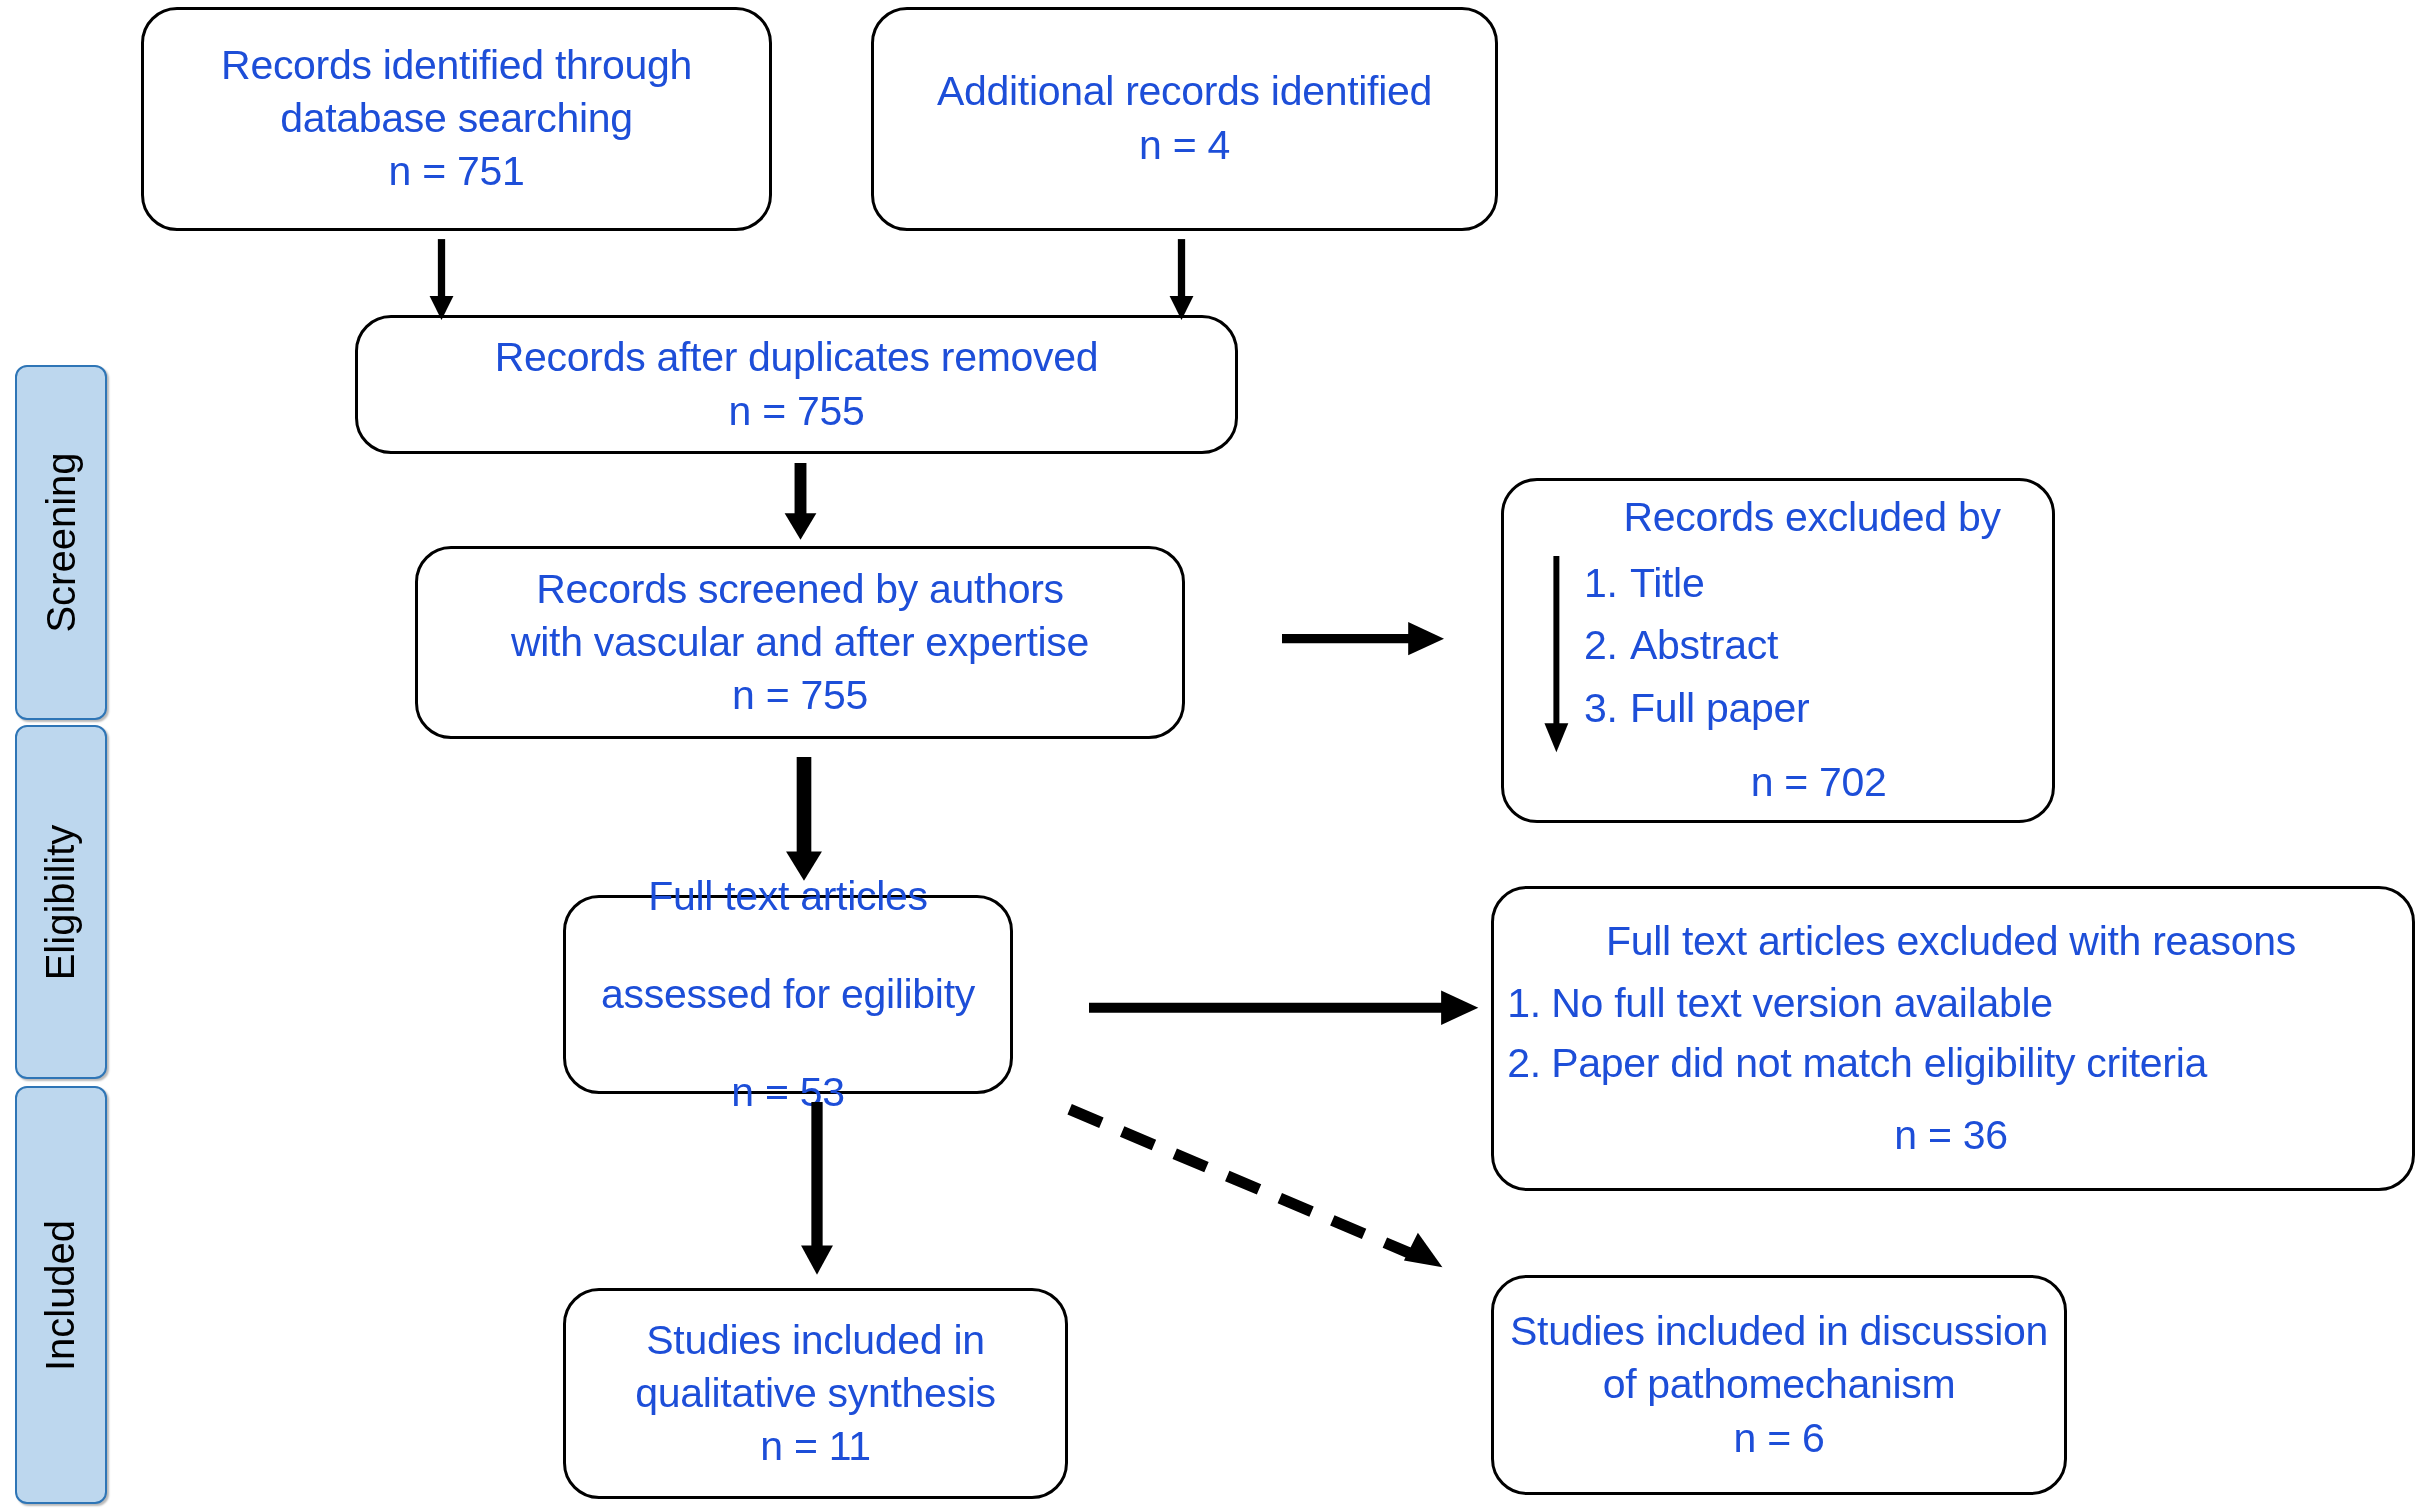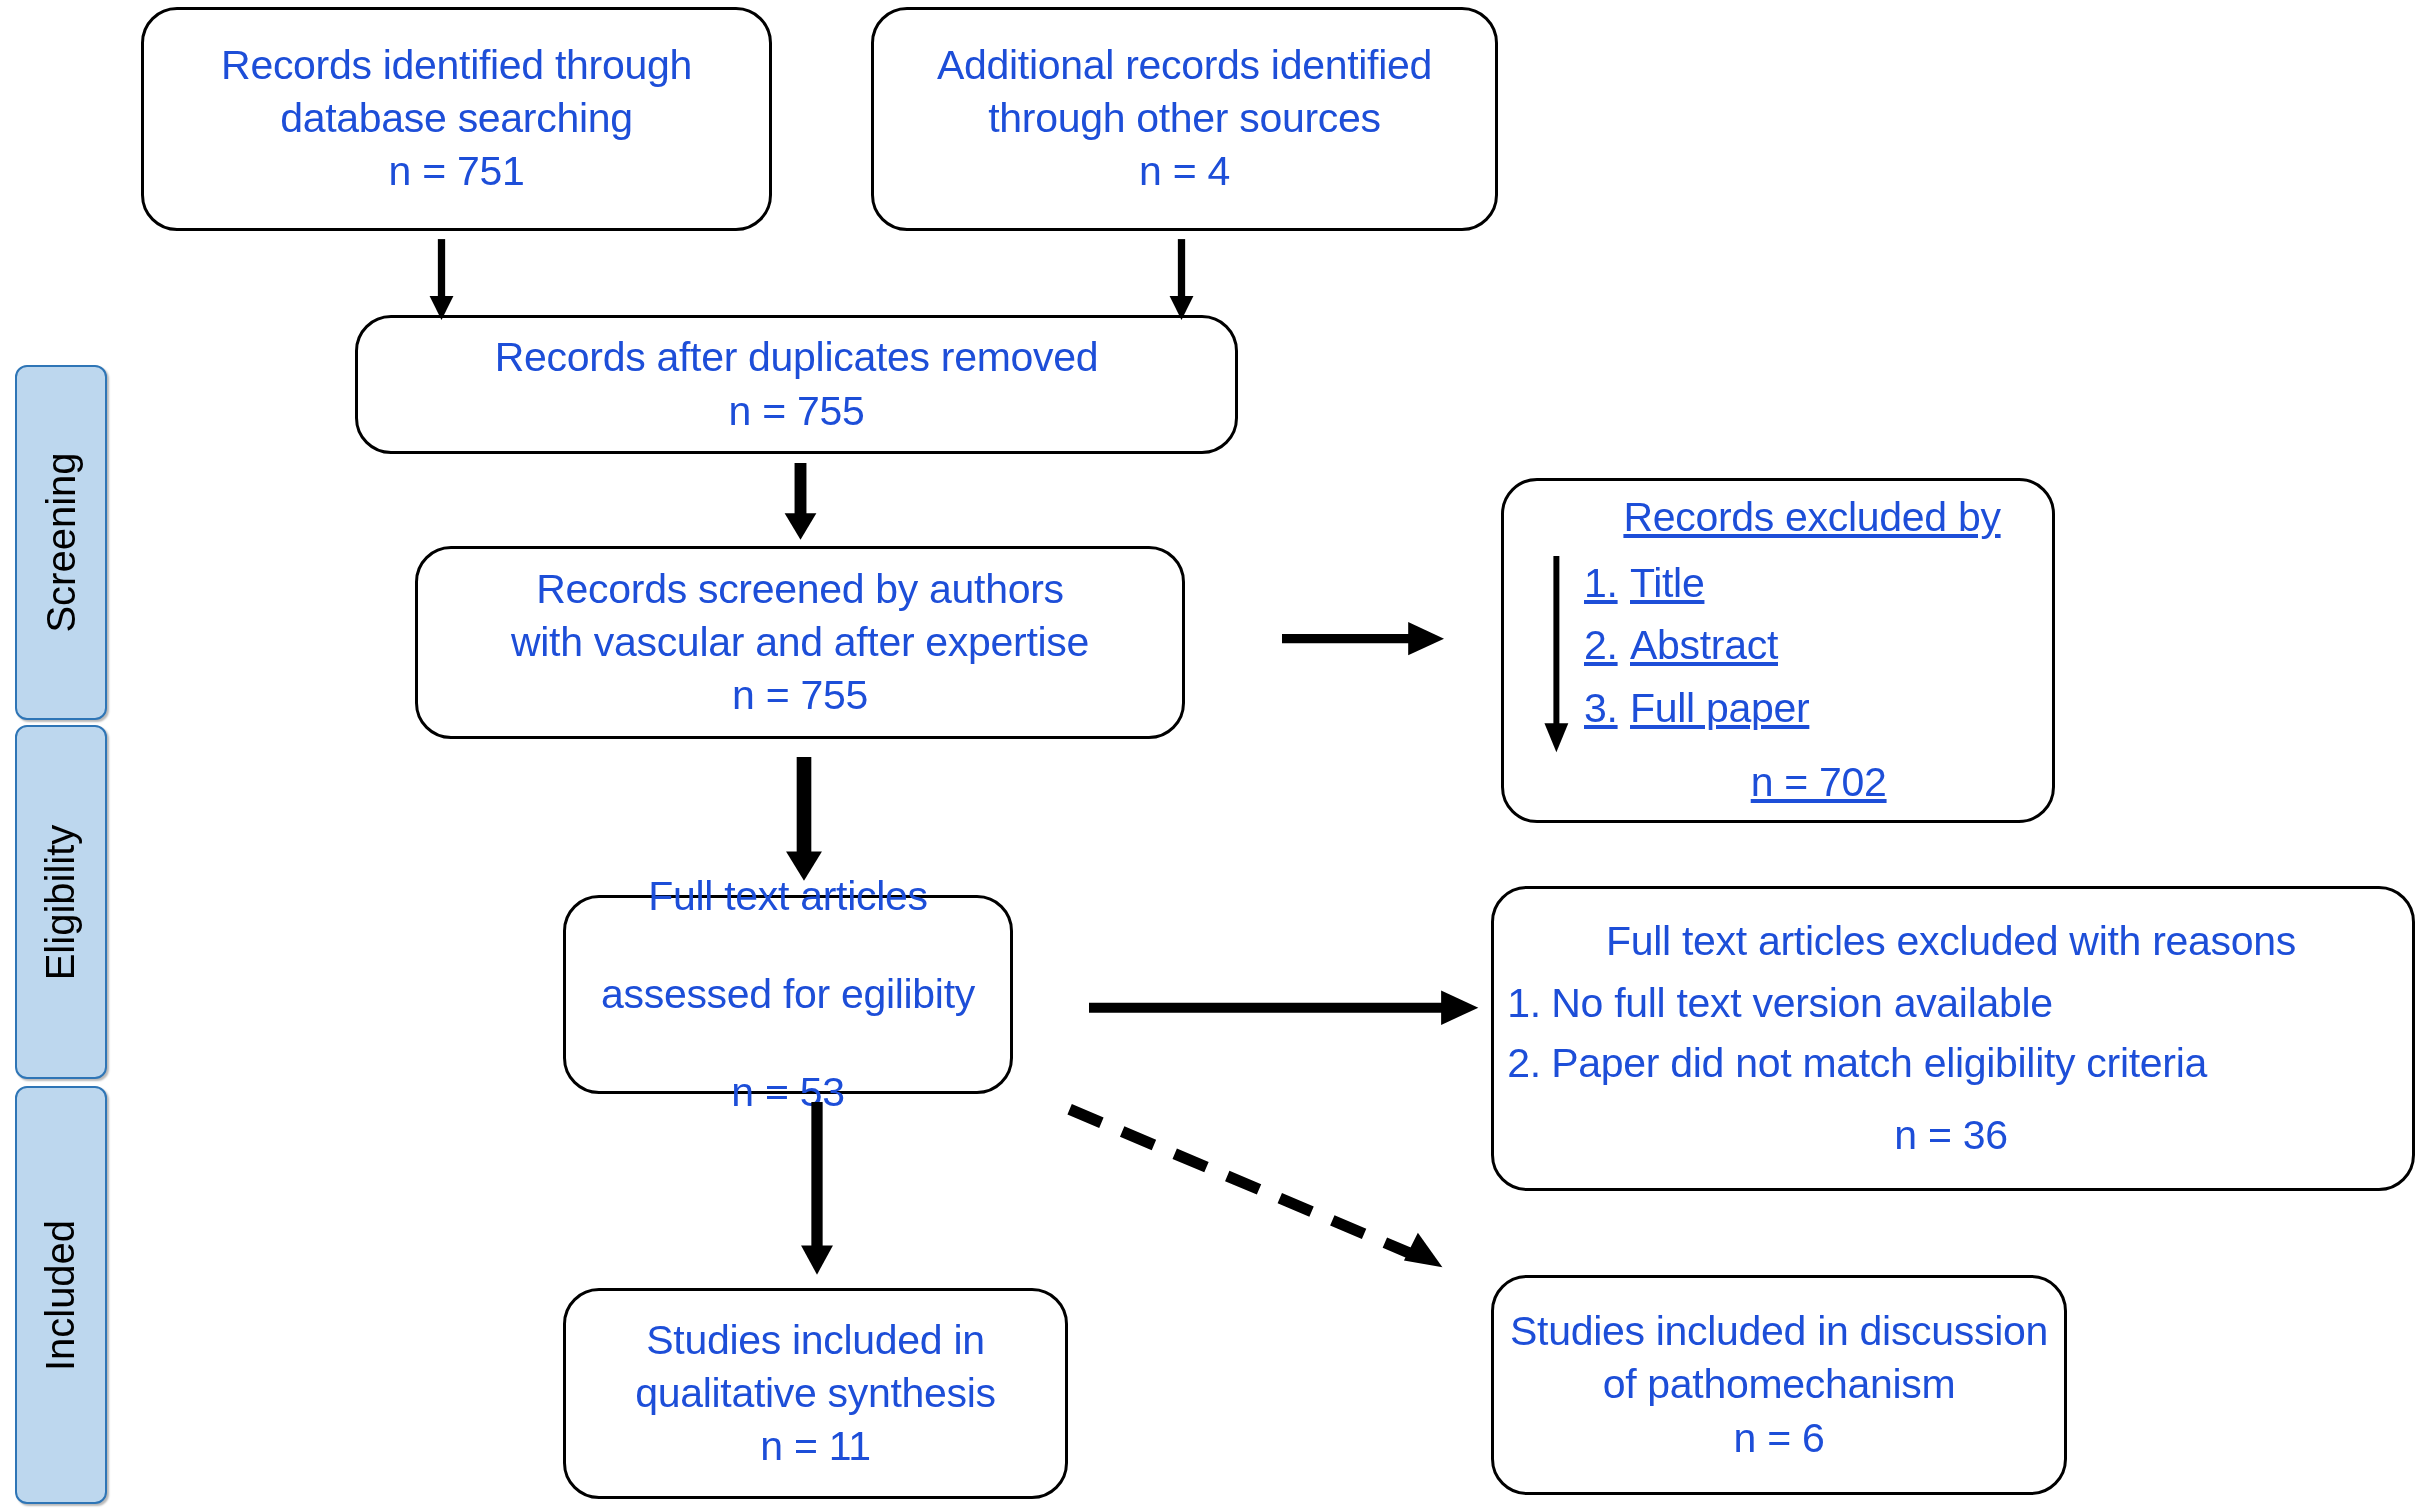--- a/index.html
+++ b/index.html
@@ -87,21 +87,20 @@
   }
   .listbox ol li .num {
     display: inline-block;
     min-width: 39px;
   }
 
   
   #box-excluded-by {
     padding-left: 80px;
     padding-right: 12px;
-    text-decoration: underline;
   }
   #box-excluded-by .hdr { text-align: center; }
   #box-excluded-by ol li { margin: 9.3px 0; }
   #box-excluded-by ol li .num { min-width: 46px; }
   #box-excluded-by .foot { text-align: center; padding-left: 13.3px; }
 
   
   #box-excluded-reasons { padding-left: 13.3px; }
   #box-excluded-reasons ol li { margin: 6.6px 0; }
   #box-excluded-reasons ol li .num { min-width: 44px; }
@@ -128,21 +127,20 @@
   </div>
 
   <div class="fbox" id="box-identified-database" style="left:141px; top:6.6px; width:631px; height:224px;">
     <span class="ln">Records identified through</span>
     <span class="ln">database searching</span>
     <span class="ln">n = 751</span>
   </div>
 
   <div class="fbox" id="box-identified-other" style="left:871px; top:6.6px; width:627px; height:224px;">
     <span class="ln">Additional records identified</span>
-    <span class="ln">through other sources</span>
     <span class="ln">n = 4</span>
   </div>
 
   <div class="fbox" id="box-duplicates-removed" style="left:355px; top:315px; width:883px; height:139px;">
     <span class="ln">Records after duplicates removed</span>
     <span class="ln">n = 755</span>
   </div>
 
   <div class="fbox" id="box-records-screened" style="left:415px; top:546px; width:770px; height:193px;">
     <span class="ln">Records screened by authors</span>

